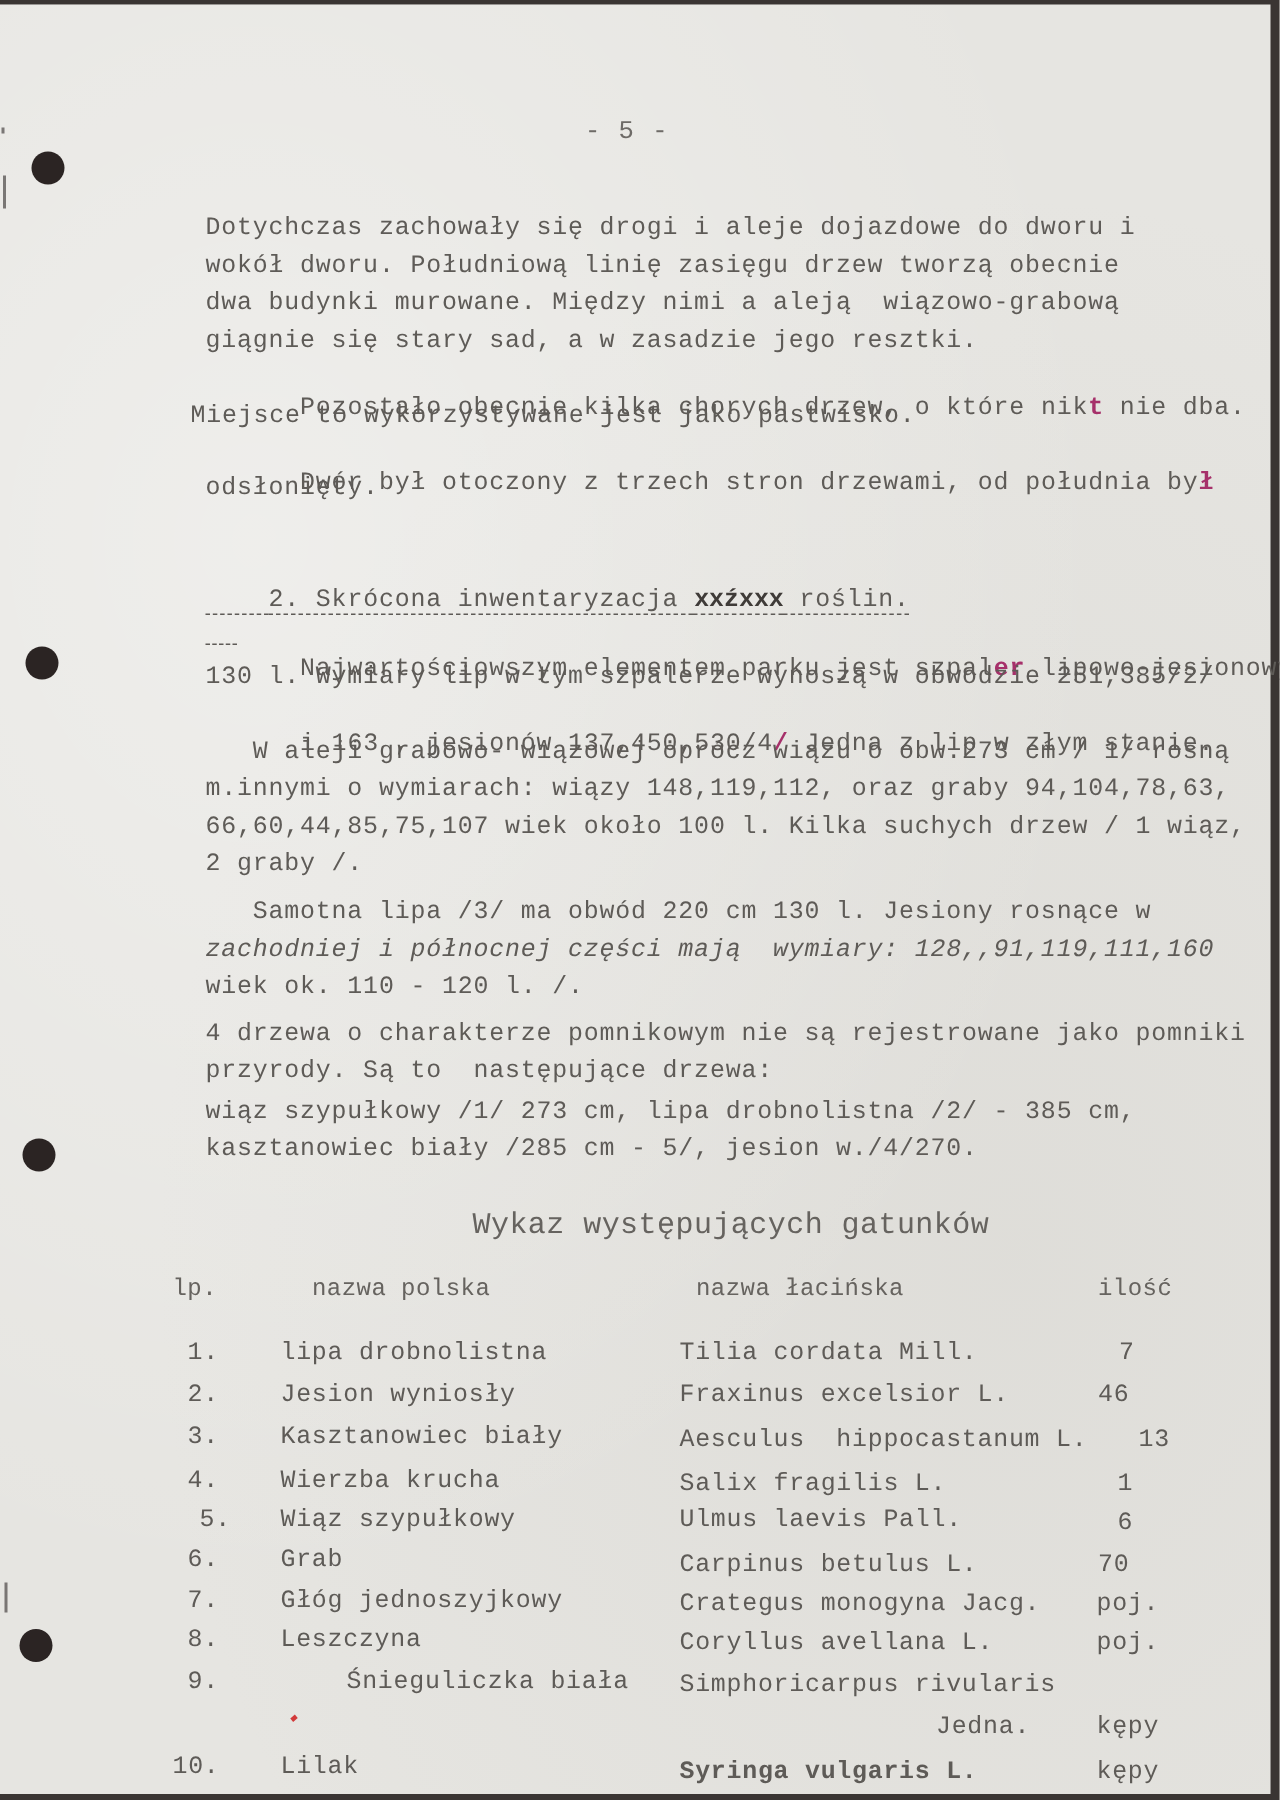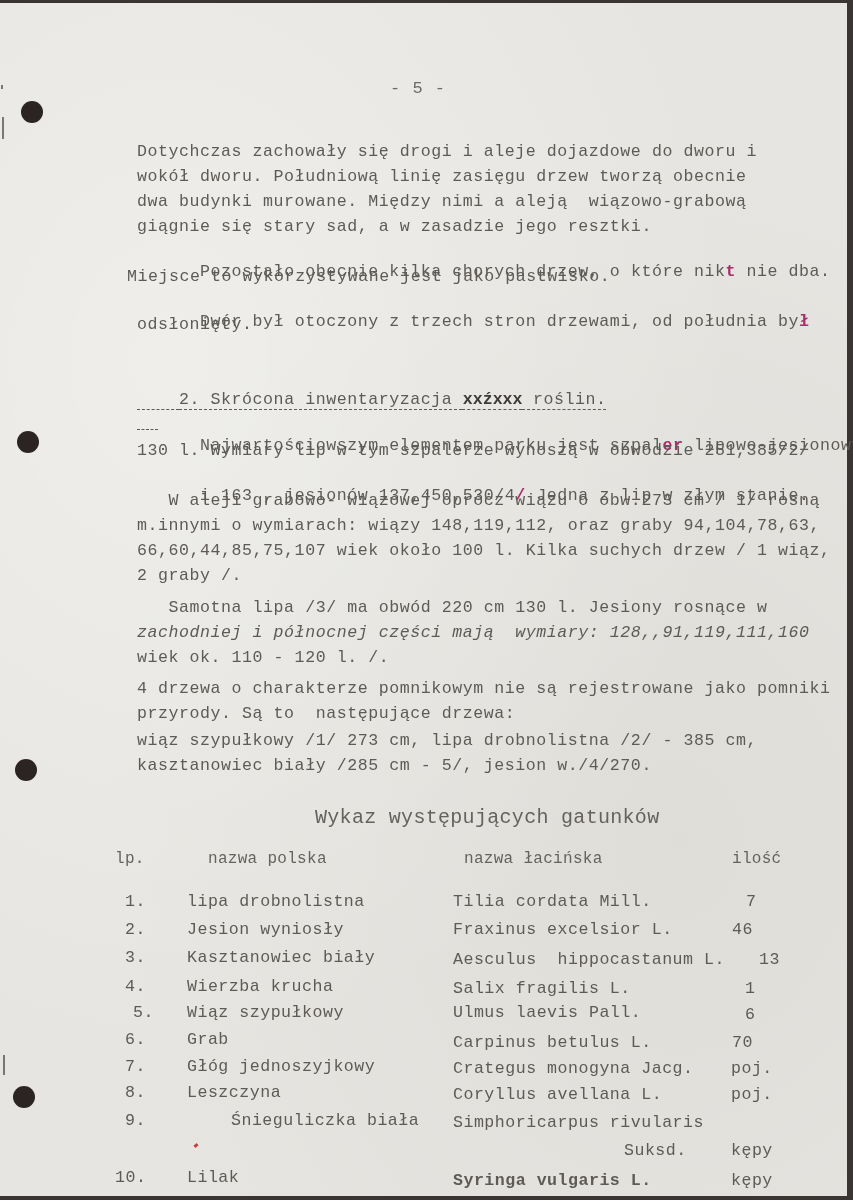--- a/index.html
+++ b/index.html
@@ -156,21 +156,21 @@
       <div class="cell" style="left:125px;top:1080px;">8.</div>
       <div class="cell" style="left:187px;top:1080px;">Leszczyna</div>
       <div class="cell" style="left:453px;top:1082px;">Coryllus avellana L.</div>
       <div class="cell" style="left:731px;top:1082px;">poj.</div>
     </div>
     <div>
       <div class="cell" style="left:125px;top:1108px;">9.</div>
       <div class="cell" style="left:187px;top:1108px;margin-left:44px;">Śnieguliczka biała</div>
       <div class="cell" style="left:453px;top:1110px;">Simphoricarpus rivularis</div>
       <div class="redmark" style="left:194px;top:1141px;"></div>
-      <div class="cell" style="left:624px;top:1138px;">Suksd.</div>
+      <div class="cell" style="left:624px;top:1138px;">Jedna.</div>
       <div class="cell" style="left:731px;top:1138px;">kępy</div>
     </div>
     <div>
       <div class="cell" style="left:115px;top:1165px;">10.</div>
       <div class="cell" style="left:187px;top:1165px;">Lilak</div>
       <div class="cell" style="left:453px;top:1168px;font-weight:bold;">Syringa vulgaris L.</div>
       <div class="cell" style="left:731px;top:1168px;">kępy</div>
     </div>
   </div>
 </div>

